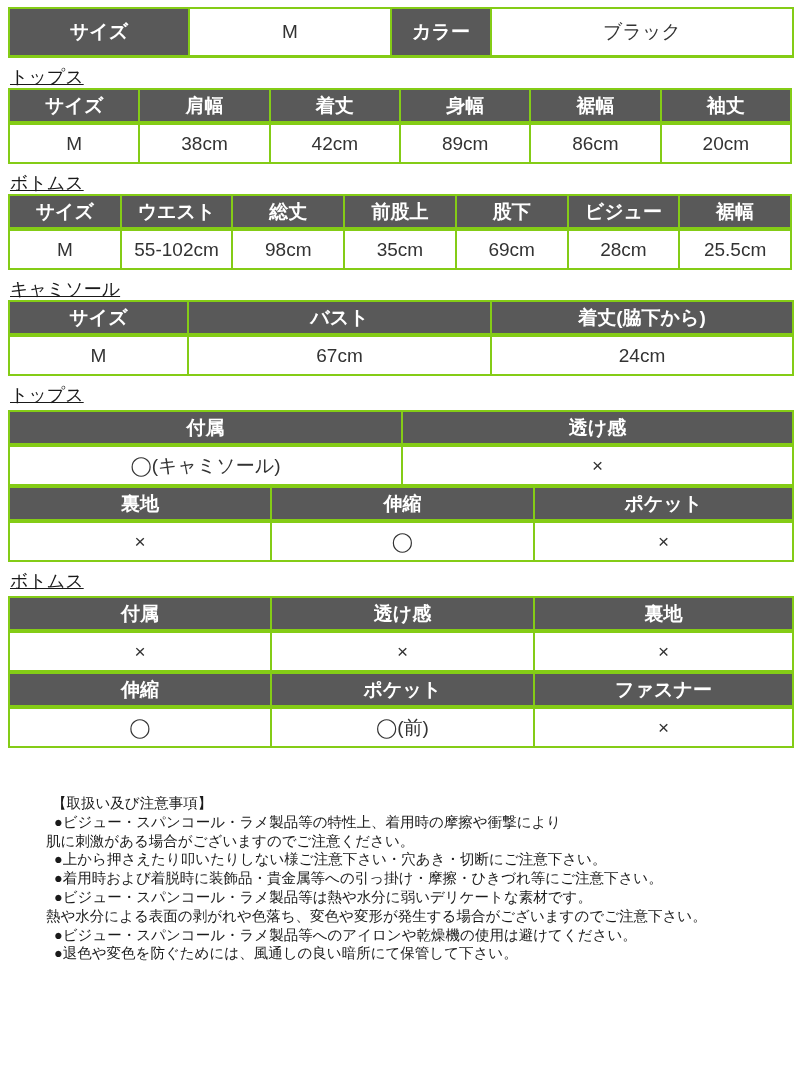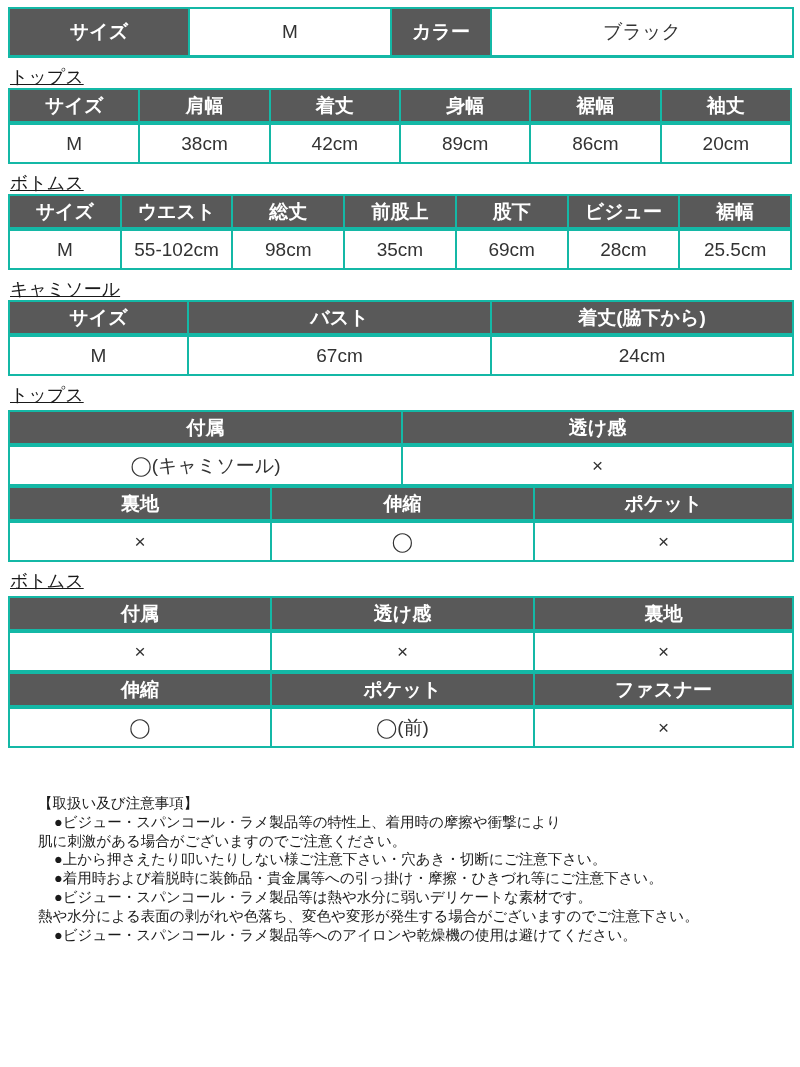--- a/index.html
+++ b/index.html
@@ -9,21 +9,21 @@
     color: #333;
   }
   .page { padding: 7px 8px 0 8px; }
 
   table {
     border-collapse: collapse;
     width: 784px;
     table-layout: fixed;
   }
   td {
-    border: 2px solid #14b8a6;
+    border: 2px solid #84cc16;
     text-align: center;
     vertical-align: middle;
     overflow: hidden;
     white-space: nowrap;
   }
   .th {
     background: #595959;
     color: #fff;
     font-weight: bold;
     font-size: 19px;
@@ -54,23 +54,23 @@
   .band2 { margin-top: 0; }
 
   .notes {
     margin-top: 46px;
     padding-left: 30px;
     font-size: 14.5px;
     line-height: 18.8px;
     color: #1a1a1a;
   }
   .notes div { white-space: nowrap; }
-  .notes .heading { margin-left: 0; }
+  .notes .heading { margin-left: 14px; }
   .notes .bullet  { margin-left: 16px; }
-  .notes .wrap    { margin-left: 0; }
+  .notes .wrap    { margin-left: 8px; }
 </style>
 </head>
 <body>
 
 <div class="page">
 
   <table class="t1">
     <colgroup>
         <col style="width:180px">
         <col style="width:202px">
@@ -233,15 +233,16 @@
 
   <div class="notes">
     <div class="heading">【取扱い及び注意事項】</div>
     <div class="bullet">●ビジュー・スパンコール・ラメ製品等の特性上、着用時の摩擦や衝撃により</div>
     <div class="wrap">肌に刺激がある場合がございますのでご注意ください。</div>
     <div class="bullet">●上から押さえたり叩いたりしない様ご注意下さい・穴あき・切断にご注意下さい。</div>
     <div class="bullet">●着用時および着脱時に装飾品・貴金属等への引っ掛け・摩擦・ひきづれ等にご注意下さい。</div>
     <div class="bullet">●ビジュー・スパンコール・ラメ製品等は熱や水分に弱いデリケートな素材です。</div>
     <div class="wrap">熱や水分による表面の剥がれや色落ち、変色や変形が発生する場合がございますのでご注意下さい。</div>
     <div class="bullet">●ビジュー・スパンコール・ラメ製品等へのアイロンや乾燥機の使用は避けてください。</div>
+    <div class="bullet">●退色や変色を防ぐためには、風通しの良い暗所にて保管して下さい。</div>
   </div>
 
 </div>
 
 </body></html>

